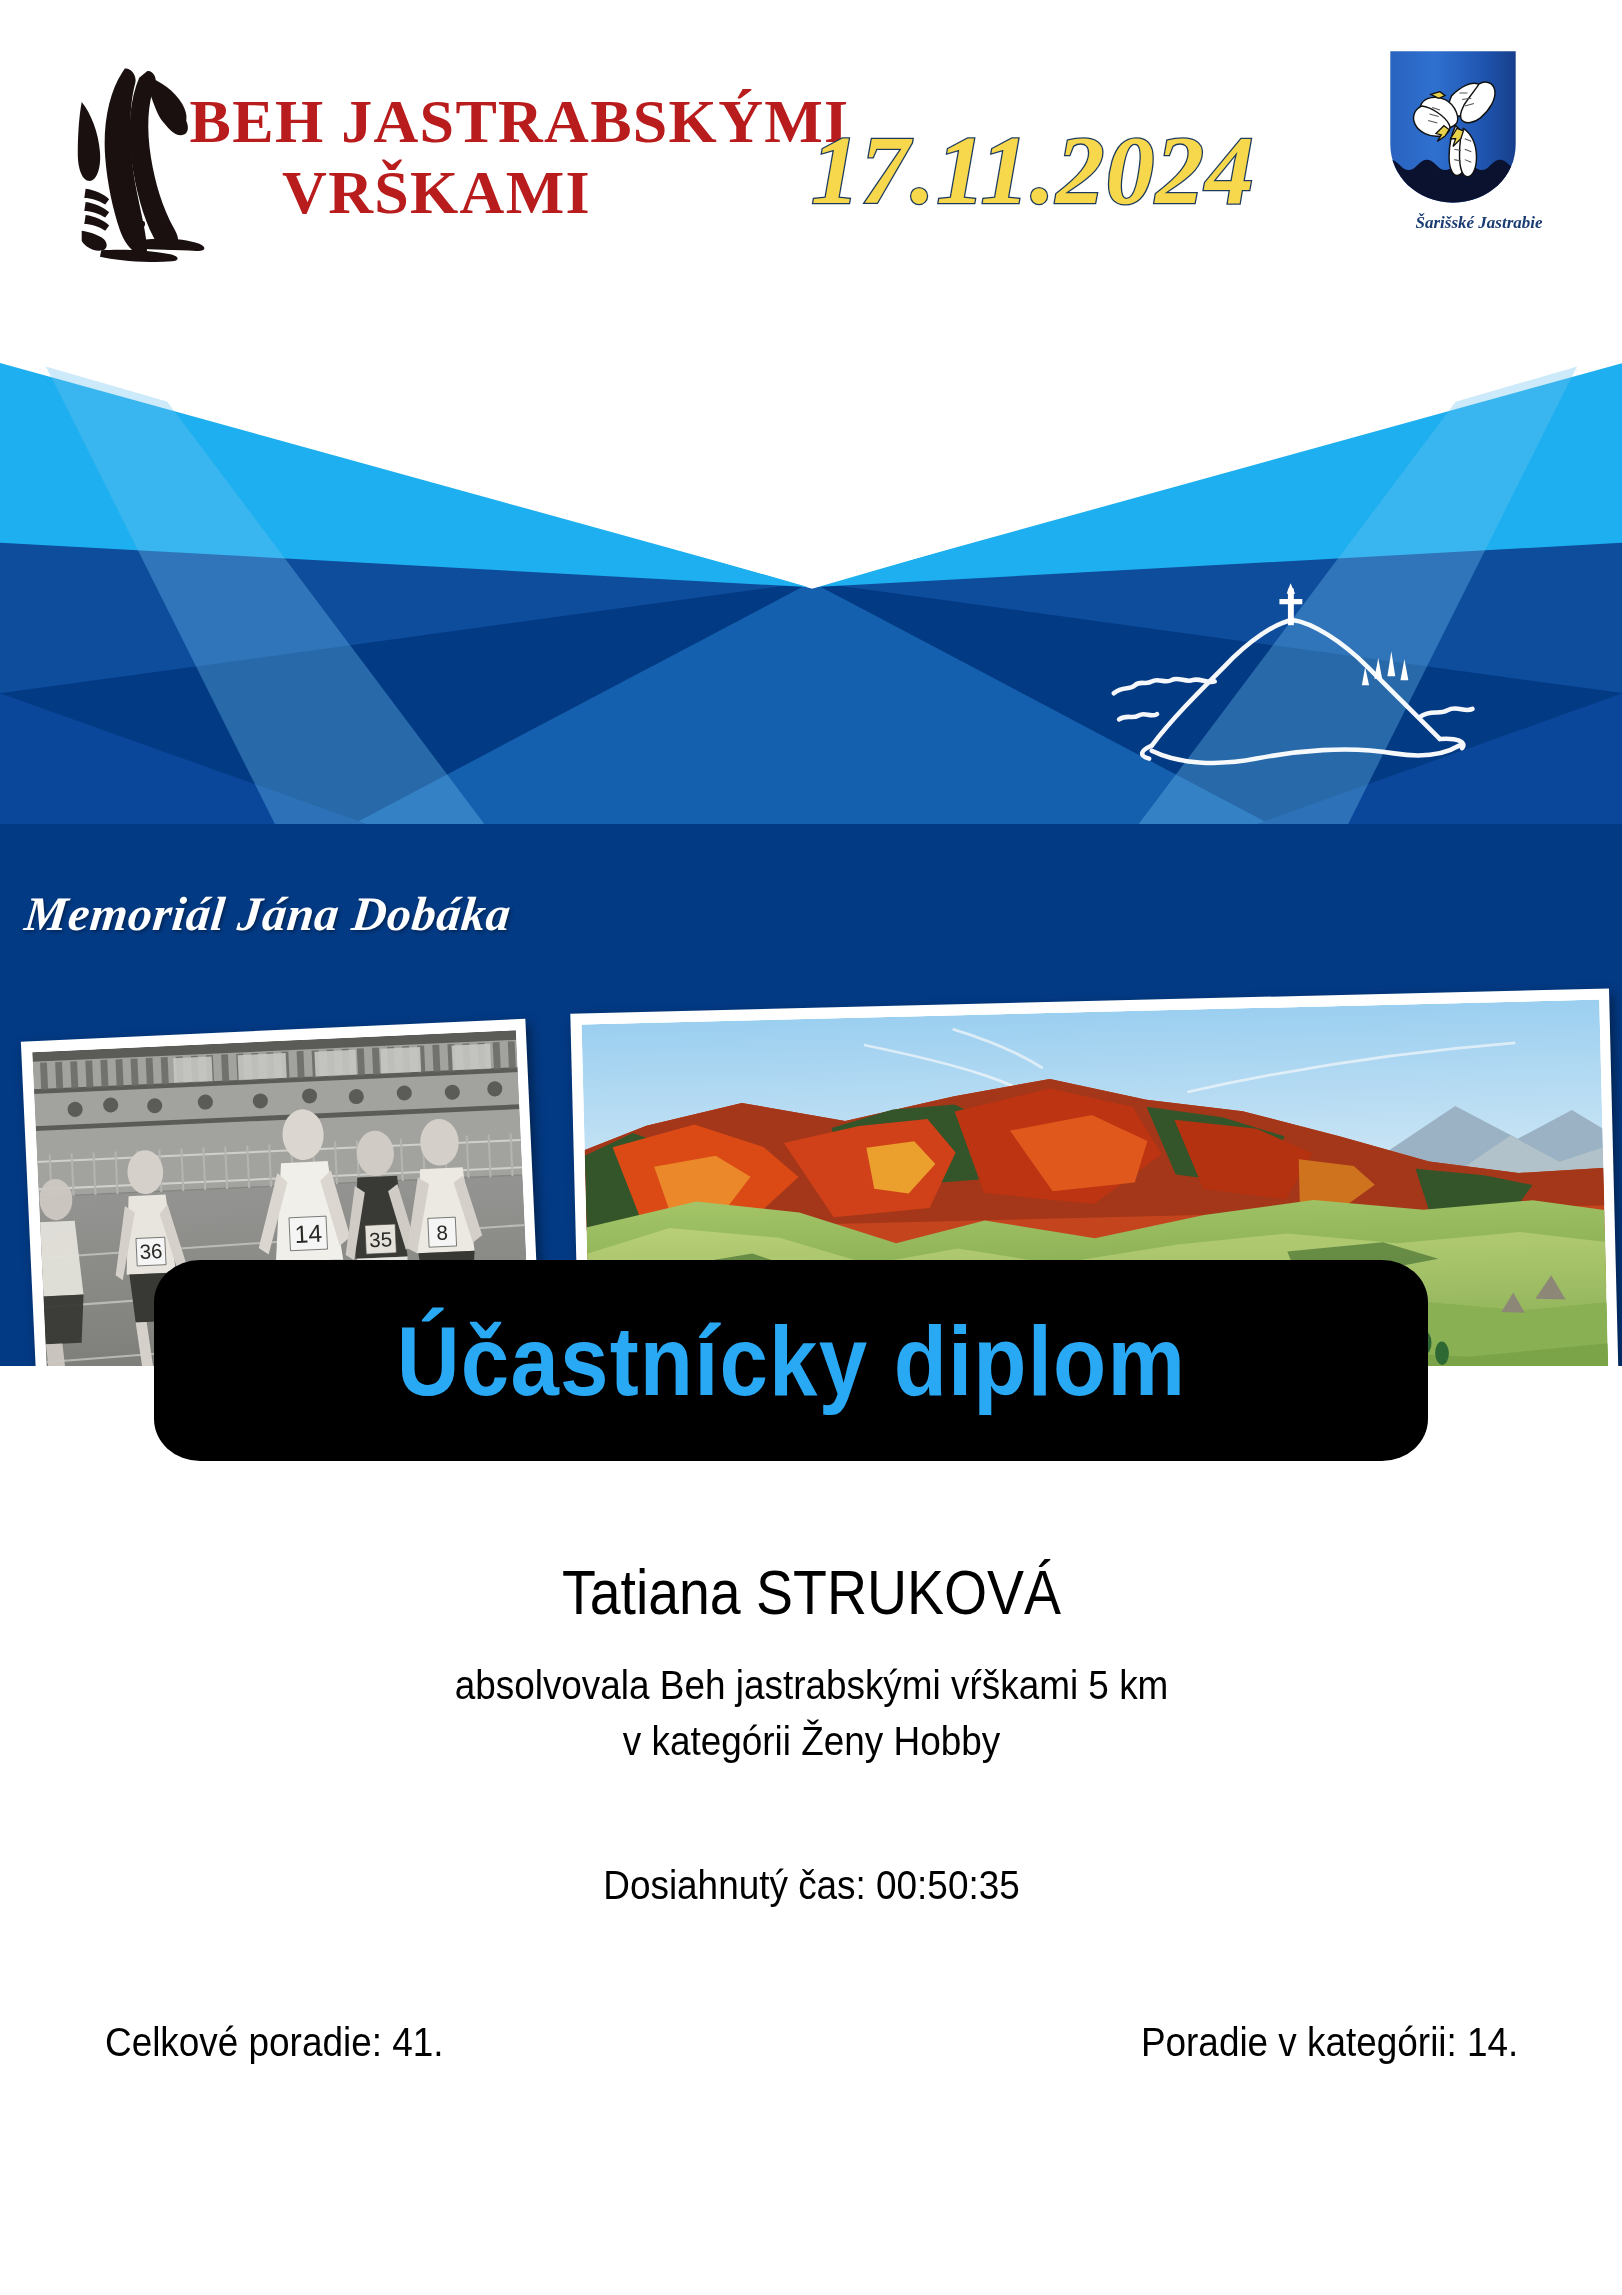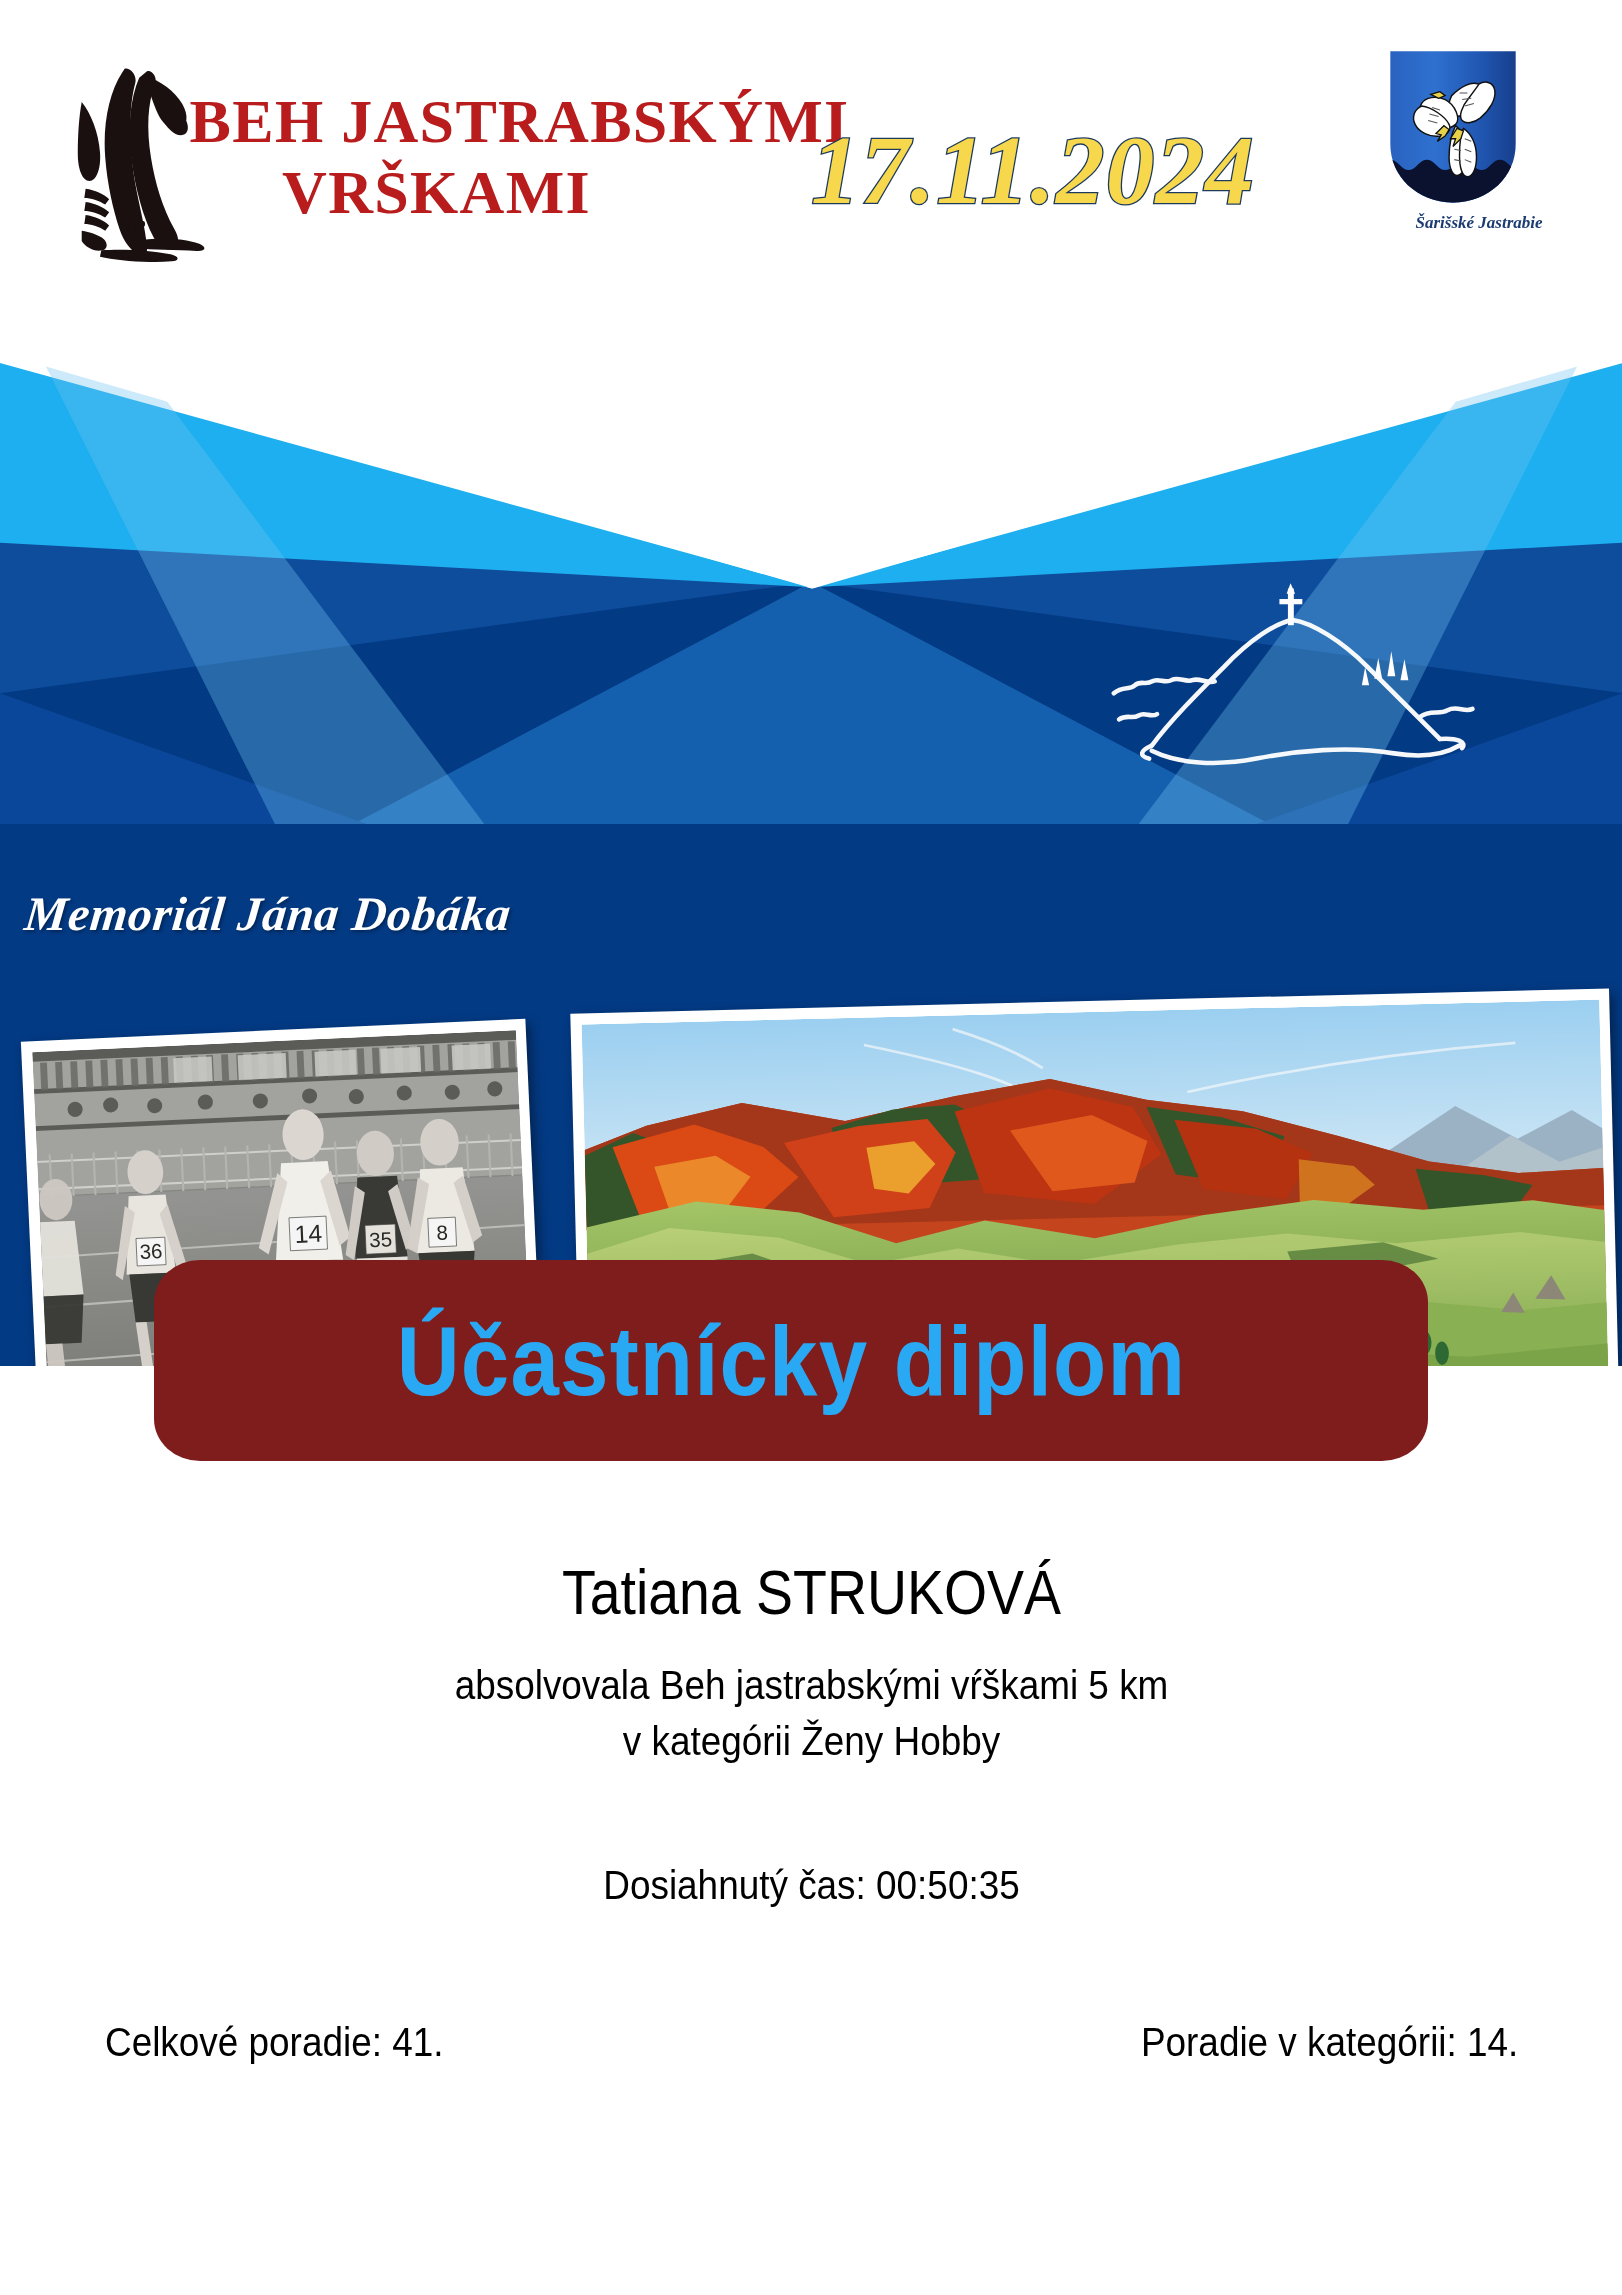--- a/index.html
+++ b/index.html
@@ -142,21 +142,21 @@
     position: relative;
     width: 100%; height: 100%;
     overflow: hidden;
   }
 
   
   #title-banner {
     position: absolute;
     left: 154px; top: 1260px;
     width: 1274px; height: 201px;
-    background: #7f1d1d;
+    background: #000000;
     border-radius: 46px / 42px;
     display: flex;
     align-items: center;
     justify-content: center;
   }
   #diploma-title {
     font-family: "Liberation Sans Narrow", "Liberation Sans", sans-serif;
     font-weight: bold;
     font-size: 99px;
     color: #29A8F4;

